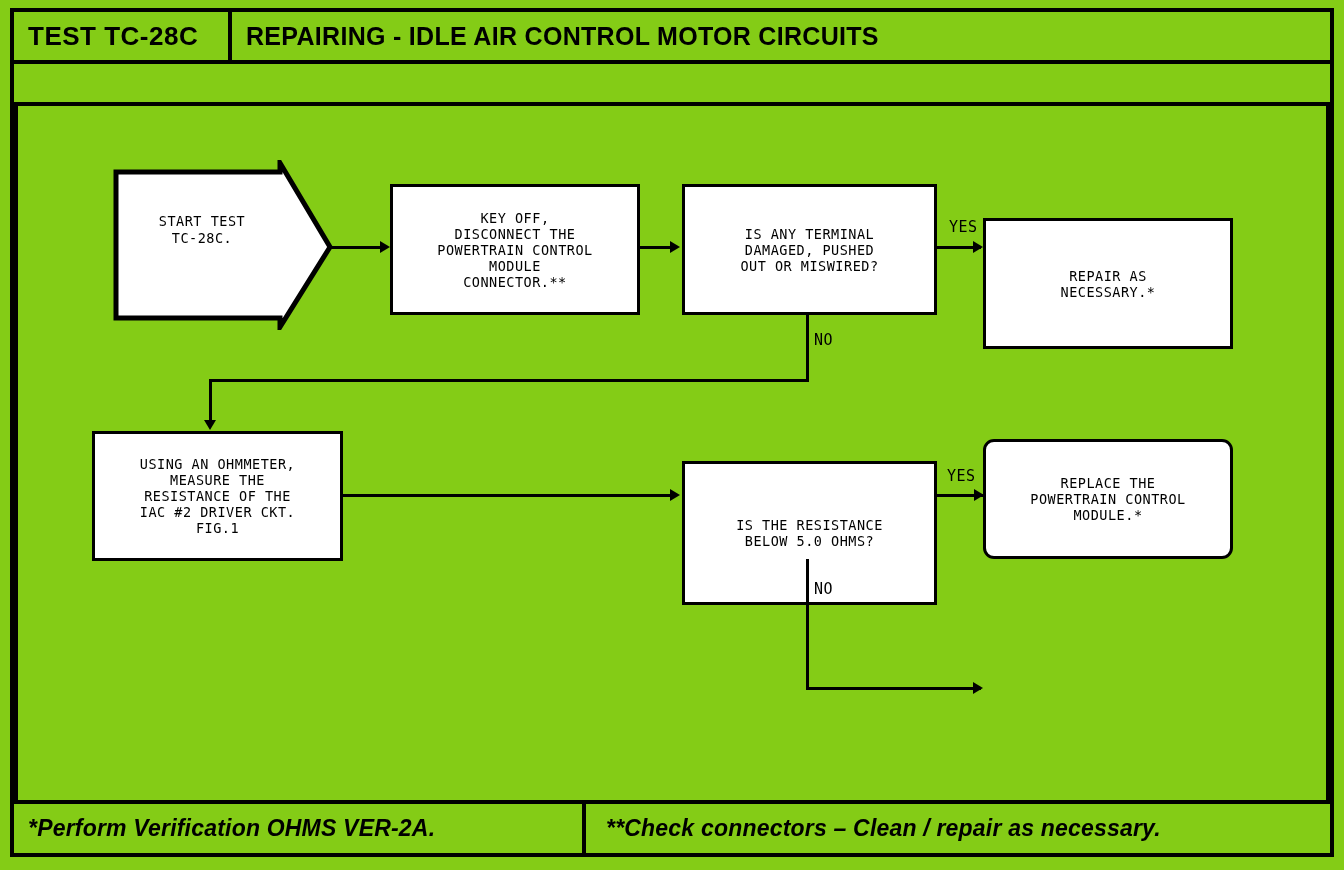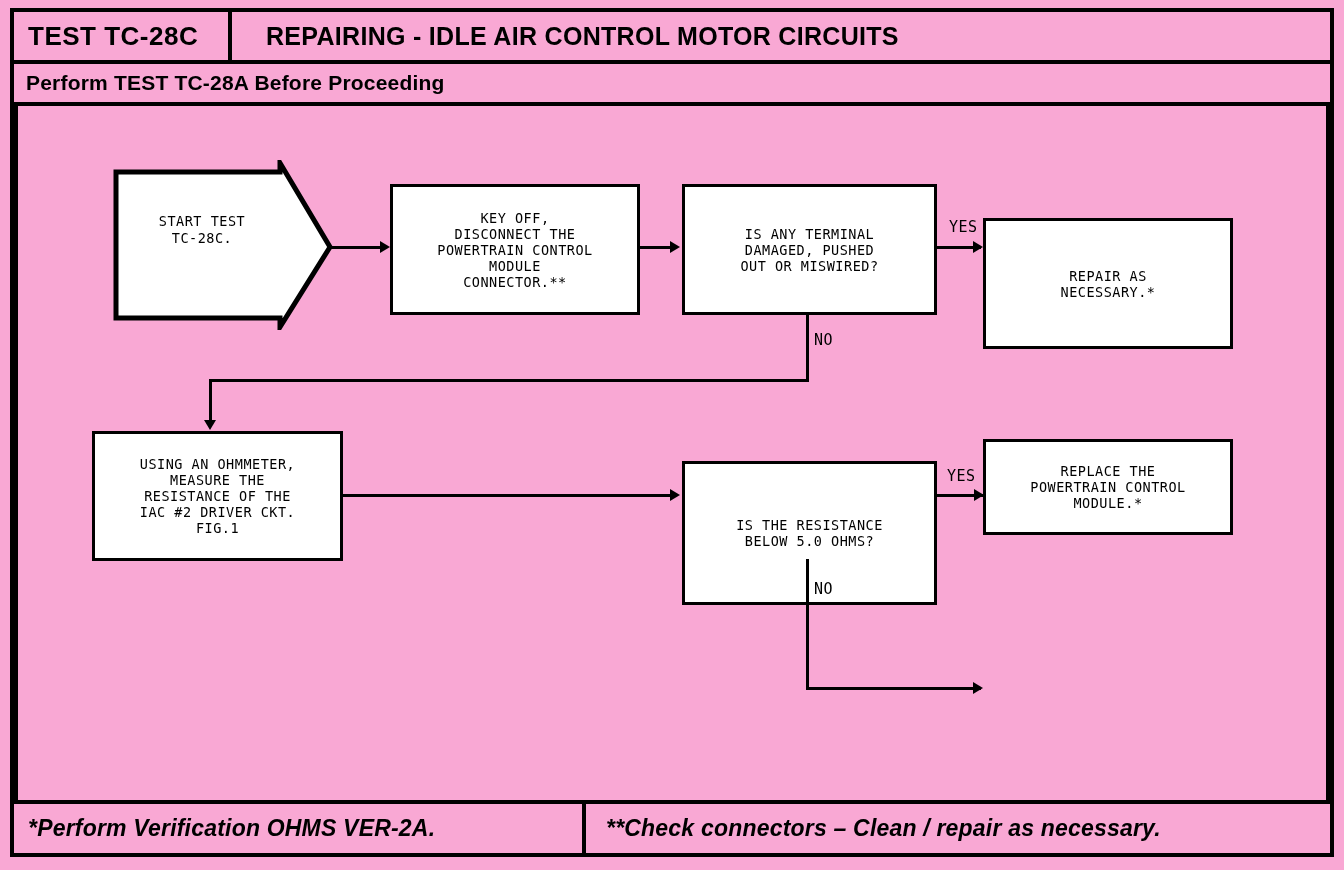--- a/index.html
+++ b/index.html
@@ -9,21 +9,21 @@
     background: #ffffff;
   }
   body {
     font-family: "Liberation Sans", sans-serif;
     -webkit-font-smoothing: none;
   }
   #page {
     position: relative;
     width: 1344px;
     height: 870px;
-    background: #f9a8d4;
+    background: #84cc16;
     overflow: hidden;
   }
 
   
   .outer-frame {
     position: absolute;
     left: 10px;
     top: 8px;
     width: 1324px;
     height: 849px;
@@ -65,21 +65,20 @@
     height: 48px;
     display: flex;
     align-items: center;
   }
   .header-title-text {
     font-size: 25px;
     font-weight: bold;
     letter-spacing: 0.3px;
     color: #000;
     white-space: nowrap;
-    margin-left: 20px;
   }
   .header-divider {
     position: absolute;
     left: 14px;
     top: 60px;
     width: 1316px;
     height: 4px;
     background: #000;
   }
   .subheader-row {
@@ -258,23 +257,20 @@
   <div class="header-row">
     <div class="test-id-cell">
       <span class="test-id-text">TEST TC-28C</span>
     </div>
     <div class="header-title">
       <span class="header-title-text">REPAIRING - IDLE AIR CONTROL MOTOR CIRCUITS</span>
     </div>
   </div>
   <div class="header-divider"></div>
 
-  <div class="subheader-row">
-    <span class="subheader-text">Perform TEST TC-28A Before Proceeding</span>
-  </div>
   <div class="subheader-divider"></div>
 
   <div class="flow-frame"></div>
 
   <div class="start-shape">
     <svg width="220" height="170" viewBox="0 0 220 170">
       <polygon points="3,12 167,12 167,3 217,87 167,167 167,158 3,158" fill="#ffffff" stroke="#000000" stroke-width="5" stroke-linejoin="miter"></polygon>
     </svg>
   </div>
   <div class="start-label">START TEST
@@ -328,21 +324,21 @@
 
   <div class="node" style="left:682px; top:461px; width:255px; height:144px;">
     <div class="node-text">IS THE RESISTANCE
 BELOW 5.0 OHMS?</div>
   </div>
 
   <div class="branch-label" style="left:947px; top:467px;">YES</div>
   <div class="line-h" style="left:937px; top:494px; width:46px;"></div>
   <div class="arrow-right" style="left:974px; top:489px;"></div>
 
-  <div class="node" style="left:983px; top:439px; width:250px; height:96px;">
+  <div class="node" style="left:983px; top:439px; width:250px; height:120px;border-radius:11px;">
     <div class="node-text">REPLACE THE
 POWERTRAIN CONTROL
 MODULE.*</div>
   </div>
 
   <div class="line-v" style="left:806px; top:559px; height:131px;"></div>
   <div class="branch-label" style="left:814px; top:580px;">NO</div>
   <div class="line-h" style="left:806px; top:687px; width:175px;"></div>
   <div class="arrow-right" style="left:973px; top:682px;"></div>
 

